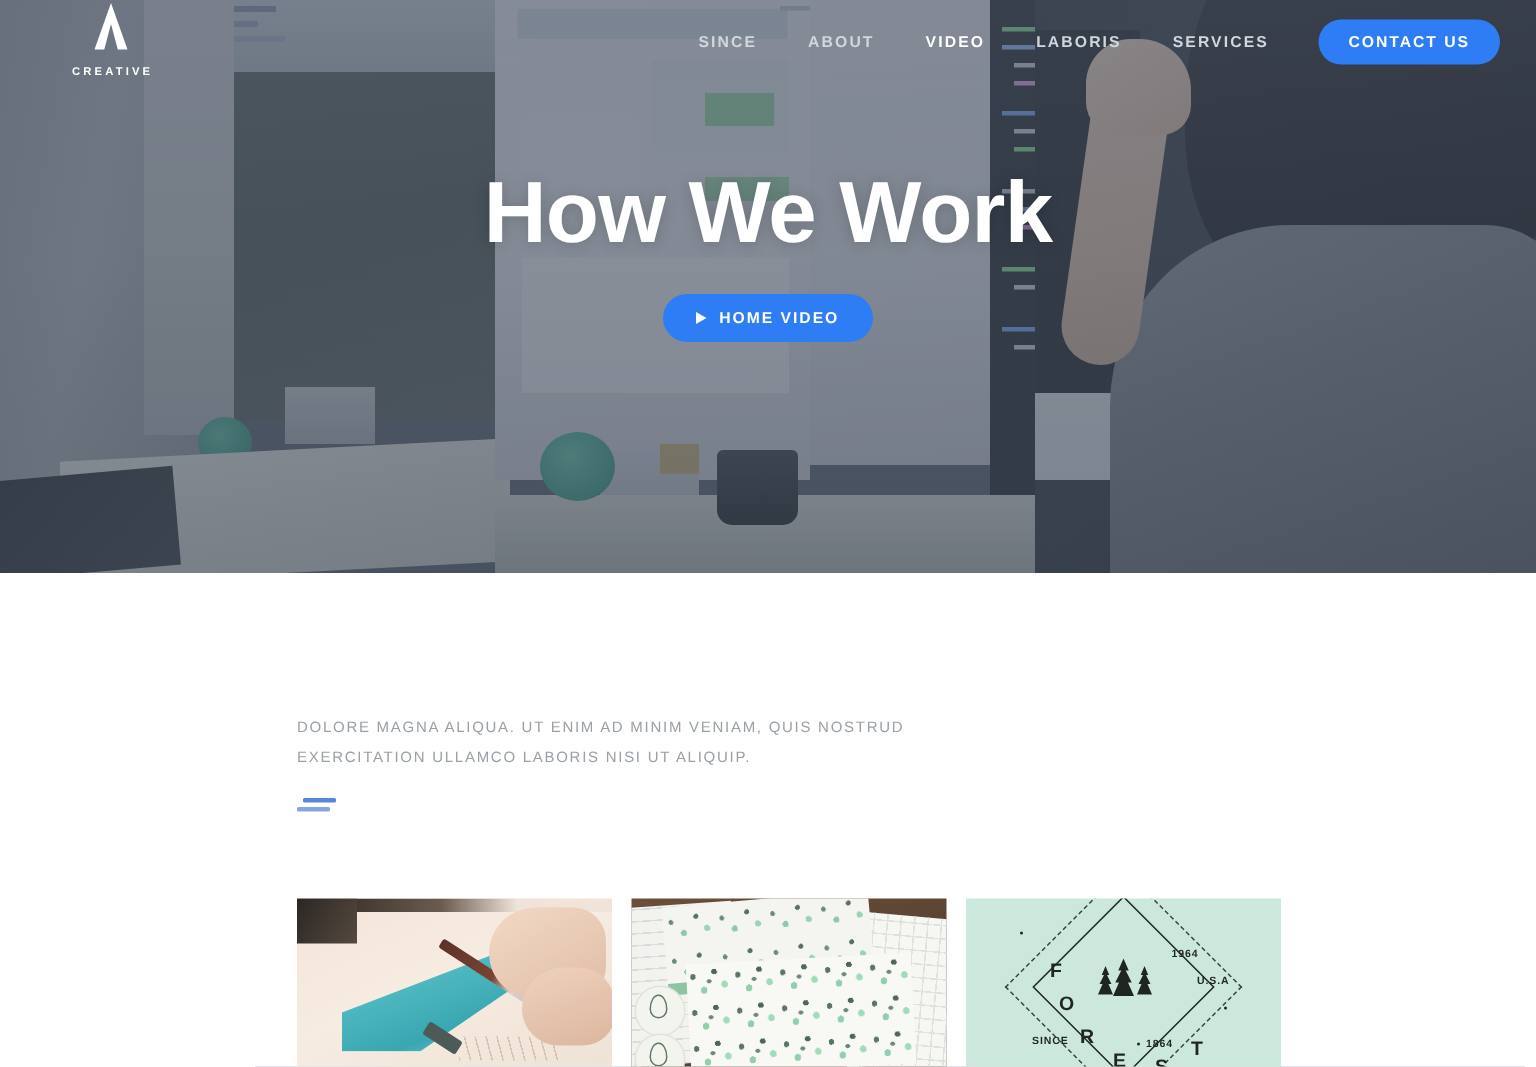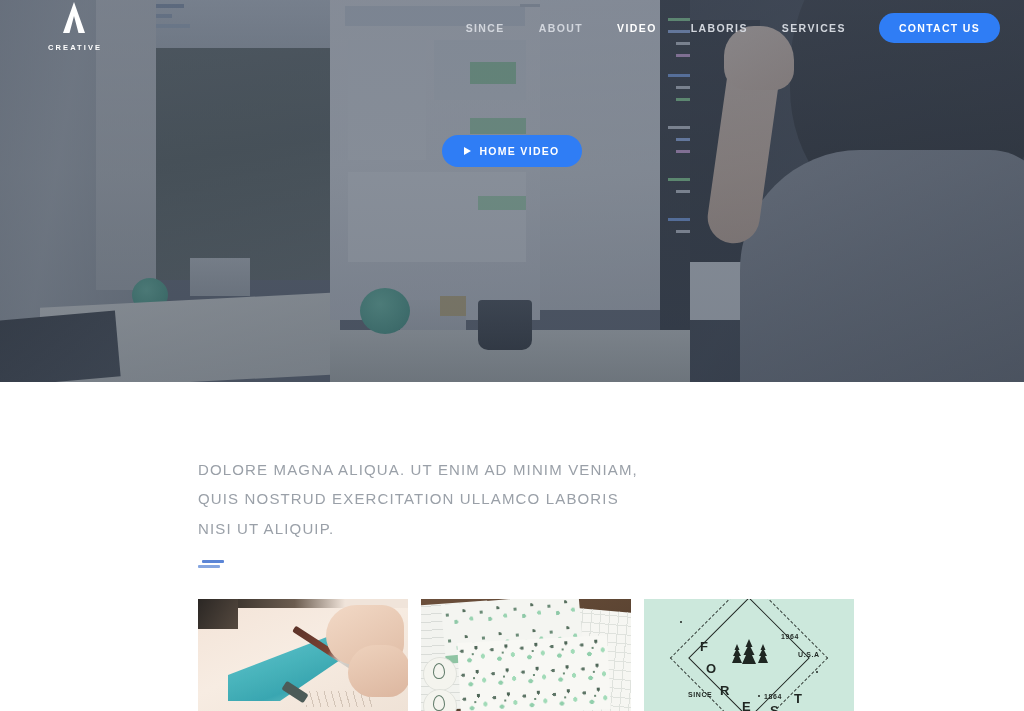--- a/index.html
+++ b/index.html
@@ -152,21 +152,22 @@
     border-bottom:4.5px solid transparent;
   }
 
   
   .work { position:relative; width:1024px; height:329px; background:#ffffff; }
   .work-inner { position:absolute; left:198px; top:73px; width:660px; }
   .work-title {
     font-size:30px; font-weight:700; color:#343a44; letter-spacing:-0.3px;
   }
   .work-desc {
-    font-size:15px; letter-spacing:1.15px; line-height:1.95;
+    margin-top:21px;
+    font-size:10px; letter-spacing:1.15px; line-height:1.95;
     color:#9aa0a8; max-width:450px;
   }
   .divider { margin-top:17px; width:26px; }
   .divider .bar1 { height:3px; width:22px; background:#5b85d6; margin-left:4px; border-radius:1px; }
   .divider .bar2 { height:3px; width:22px; background:#86a6e0; margin-top:2.5px; border-radius:1px; }
 
   .cards {
     position:absolute; left:198px; top:217px;
     display:flex; gap:13px;
   }
@@ -346,20 +347,21 @@
       <a class="nav-link">SINCE</a>
       <a class="nav-link">ABOUT</a>
       <a class="nav-link active">VIDEO</a>
       <a class="nav-link">LABORIS</a>
       <a class="nav-link">SERVICES</a>
       <button class="btn-contact">CONTACT US</button>
     </div>
   </nav>
 
   <div class="hero-content">
+    <h1 class="hero-title">How We Work</h1>
     <button class="btn-watch">
       <span class="play-tri"></span>
       <span>HOME VIDEO</span>
     </button>
   </div>
 </section>
 
 <section class="work">
 
   <div class="work-inner">

